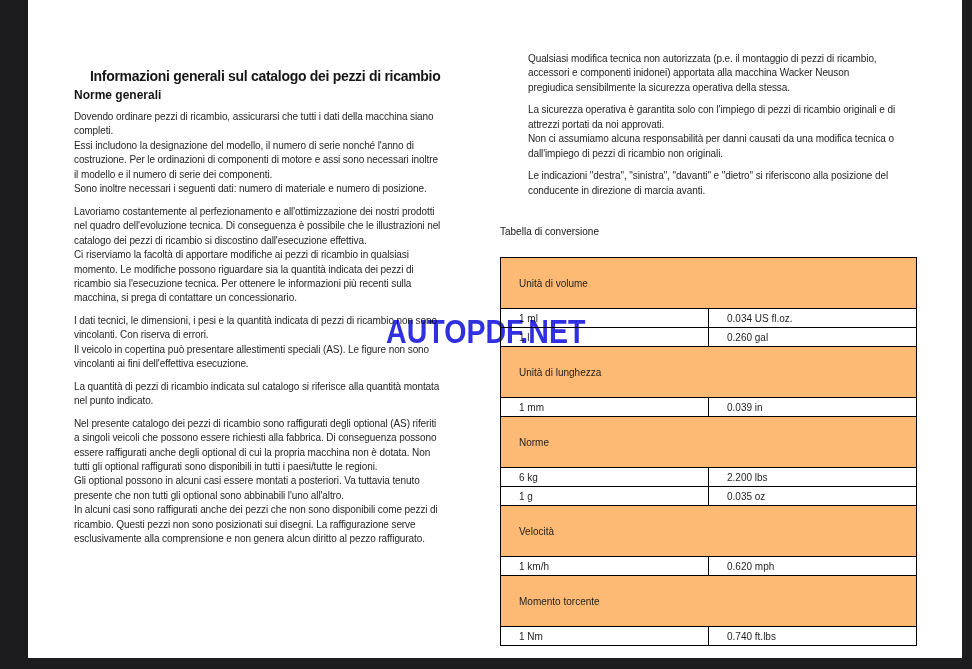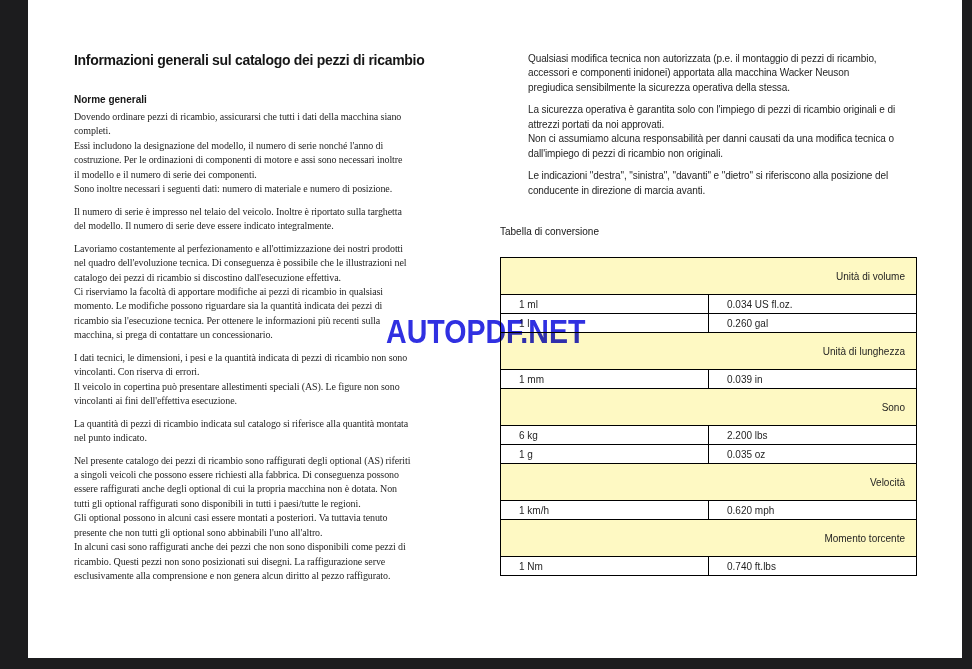--- a/index.html
+++ b/index.html
@@ -17,41 +17,41 @@
     background: #ffffff;
   }
   .doc-title {
     position: absolute;
     left: 46px; top: 52px;
     font-size: 14px;
     font-weight: bold;
     letter-spacing: -0.3px;
     color: #161616;
     white-space: nowrap;
-    margin: 0;
+    margin: 16px;
   }
   .section-heading {
     position: absolute;
-    left: 46px; top: 94px;
-    font-size: 10px;
+    left: 46px; top: 88px;
+    font-size: 12px;
     font-weight: bold;
     color: #161616;
   }
   .col {
     position: absolute;
     font-size: 10px;
     line-height: 14.45px;
     letter-spacing: -0.1px;
     color: #262626;
   }
   .col .par {
     white-space: pre-line;
     margin: 0 0 8px 0;
   }
-  #left-col  { left: 46px;  top: 110px; width: 410px; font-family: Liberation Serif, serif; }
+  #left-col  { left: 46px;  top: 110px; width: 410px; }
   #right-col { left: 472px; top: 52px;  width: 435px; margin-left: 28px; }
   .table-heading {
     position: absolute;
     left: 472px; top: 226px;
     font-size: 10px;
     font-weight: normal;
     color: #161616;
   }
   table.conv {
     position: absolute;
@@ -62,23 +62,23 @@
     font-size: 10px;
     color: #1f1f1f;
   }
   table.conv td {
     border: 1px solid #000;
     padding: 0 0 0 18px;
     height: 18px;
     vertical-align: middle;
   }
   table.conv td.sec {
-    background: #fef9c3;
-    text-align: right;
-    padding: 11px;
+    background: #fdba74;
+    text-align: left;
+    padding: 18px;
     height: 14px;
   }
   .watermark {
     position: absolute;
     left: 358px; top: 314px;
     font-size: 34px;
     font-weight: bold;
     line-height: 1;
     white-space: nowrap;
     transform: scaleX(0.84);
@@ -96,22 +96,20 @@
 
   <div class="section-heading">Norme generali</div>
 
   <div class="col" id="left-col">
     <div class="par">Dovendo ordinare pezzi di ricambio, assicurarsi che tutti i dati della macchina siano
 completi.
 Essi includono la designazione del modello, il numero di serie nonché l'anno di
 costruzione. Per le ordinazioni di componenti di motore e assi sono necessari inoltre
 il modello e il numero di serie dei componenti.
 Sono inoltre necessari i seguenti dati: numero di materiale e numero di posizione.</div>
-    <div class="par">Il numero di serie è impresso nel telaio del veicolo. Inoltre è riportato sulla targhetta
-del modello. Il numero di serie deve essere indicato integralmente.</div>
     <div class="par">Lavoriamo costantemente al perfezionamento e all'ottimizzazione dei nostri prodotti
 nel quadro dell'evoluzione tecnica. Di conseguenza è possibile che le illustrazioni nel
 catalogo dei pezzi di ricambio si discostino dall'esecuzione effettiva.
 Ci riserviamo la facoltà di apportare modifiche ai pezzi di ricambio in qualsiasi
 momento. Le modifiche possono riguardare sia la quantità indicata dei pezzi di
 ricambio sia l'esecuzione tecnica. Per ottenere le informazioni più recenti sulla
 macchina, si prega di contattare un concessionario.</div>
     <div class="par">I dati tecnici, le dimensioni, i pesi e la quantità indicata di pezzi di ricambio non sono
 vincolanti. Con riserva di errori.
 Il veicolo in copertina può presentare allestimenti speciali (AS). Le figure non sono
@@ -157,21 +155,21 @@
           <td>0.260 gal</td>
         </tr>
         <tr>
           <td colspan="2" class="sec">Unità di lunghezza</td>
         </tr>
         <tr>
           <td>1 mm</td>
           <td>0.039 in</td>
         </tr>
         <tr>
-          <td colspan="2" class="sec">Sono</td>
+          <td colspan="2" class="sec">Norme</td>
         </tr>
         <tr>
           <td>6 kg</td>
           <td>2.200 lbs</td>
         </tr>
         <tr>
           <td>1 g</td>
           <td>0.035 oz</td>
         </tr>
         <tr>

